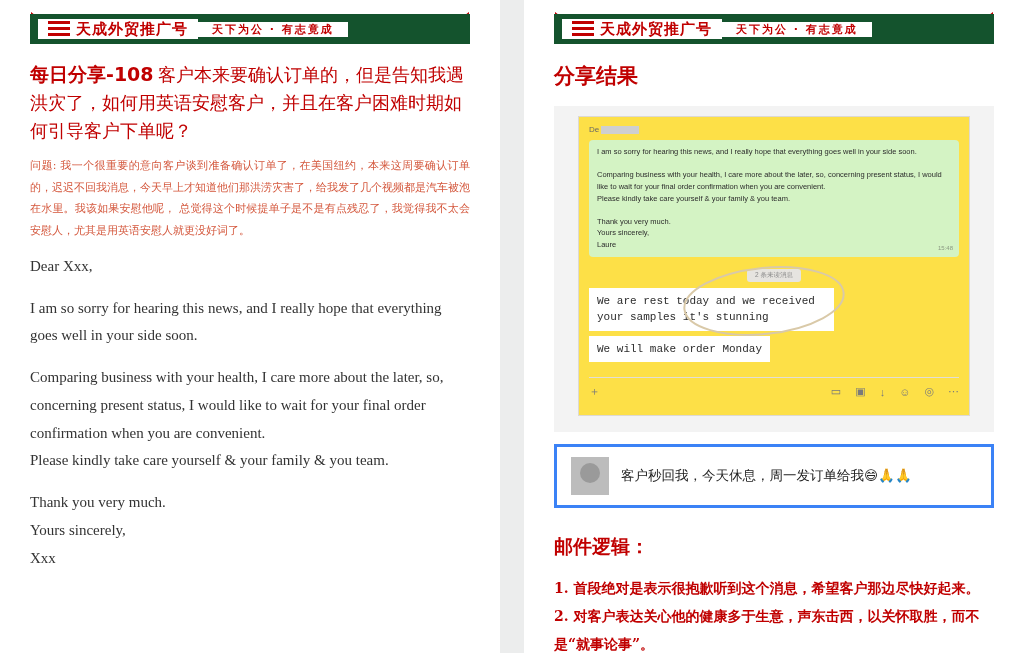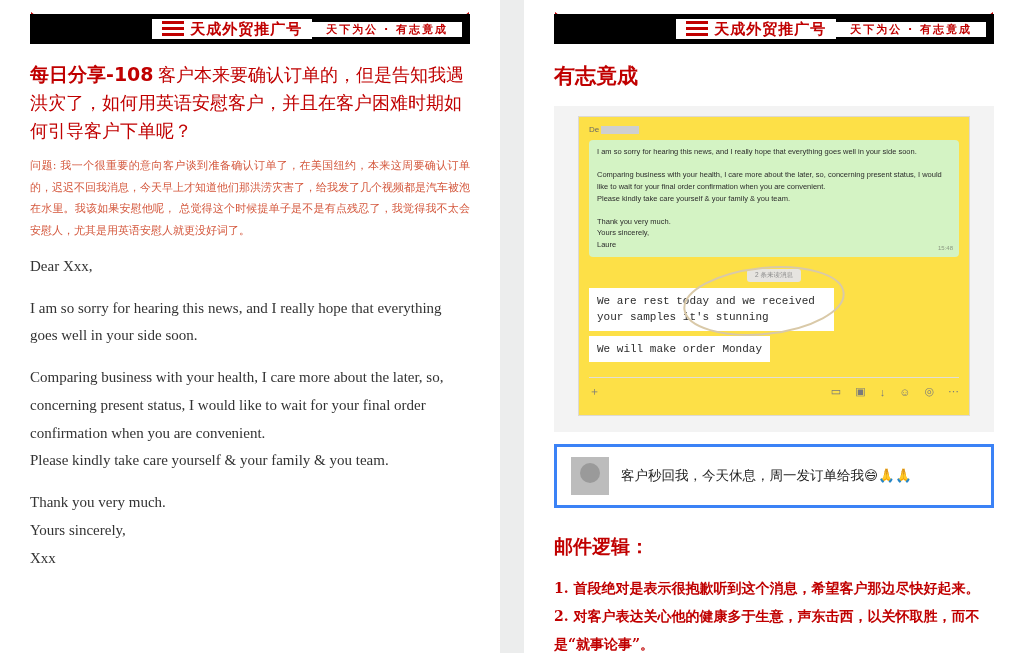--- a/index.html
+++ b/index.html
@@ -57,24 +57,24 @@
   .banner-line.lower {
     top: 36px;
     height: 2px;
     background: #c00000;
   }
   .banner-content {
     position: relative;
     width: 100%;
     display: flex;
     align-items: center;
-    justify-content: flex-end;
+    justify-content: flex-start;
     padding: 0 8px;
     box-sizing: border-box;
-    background: #000000;
+    background: #14532d;
     z-index: 2;
     height: 30px;
     margin-top: 2px;
   }
   .brand {
     display: flex;
     align-items: center;
     gap: 6px;
     background: #ffffff;
     padding: 0 10px;
@@ -372,21 +372,21 @@
                 <i></i>
                 <i></i>
                 <i></i>
               </span>
             <span class="brand-text">天成外贸推广号</span>
           </div>
           <div class="banner-slogan">天下为公 · 有志竟成</div>
         </div>
       </div>
 
-      <div class="rt-heading">有志竟成</div>
+      <div class="rt-heading">分享结果</div>
 
       <div class="chat-shot">
         <div class="chat-window">
 
           <div class="chat-contact">
             <span>De</span><span class="redact"></span>
           </div>
 
           <div class="bubble">
             <span style="white-space: pre-line;">I am so sorry for hearing this news, and I really hope that everything goes well in your side soon.

